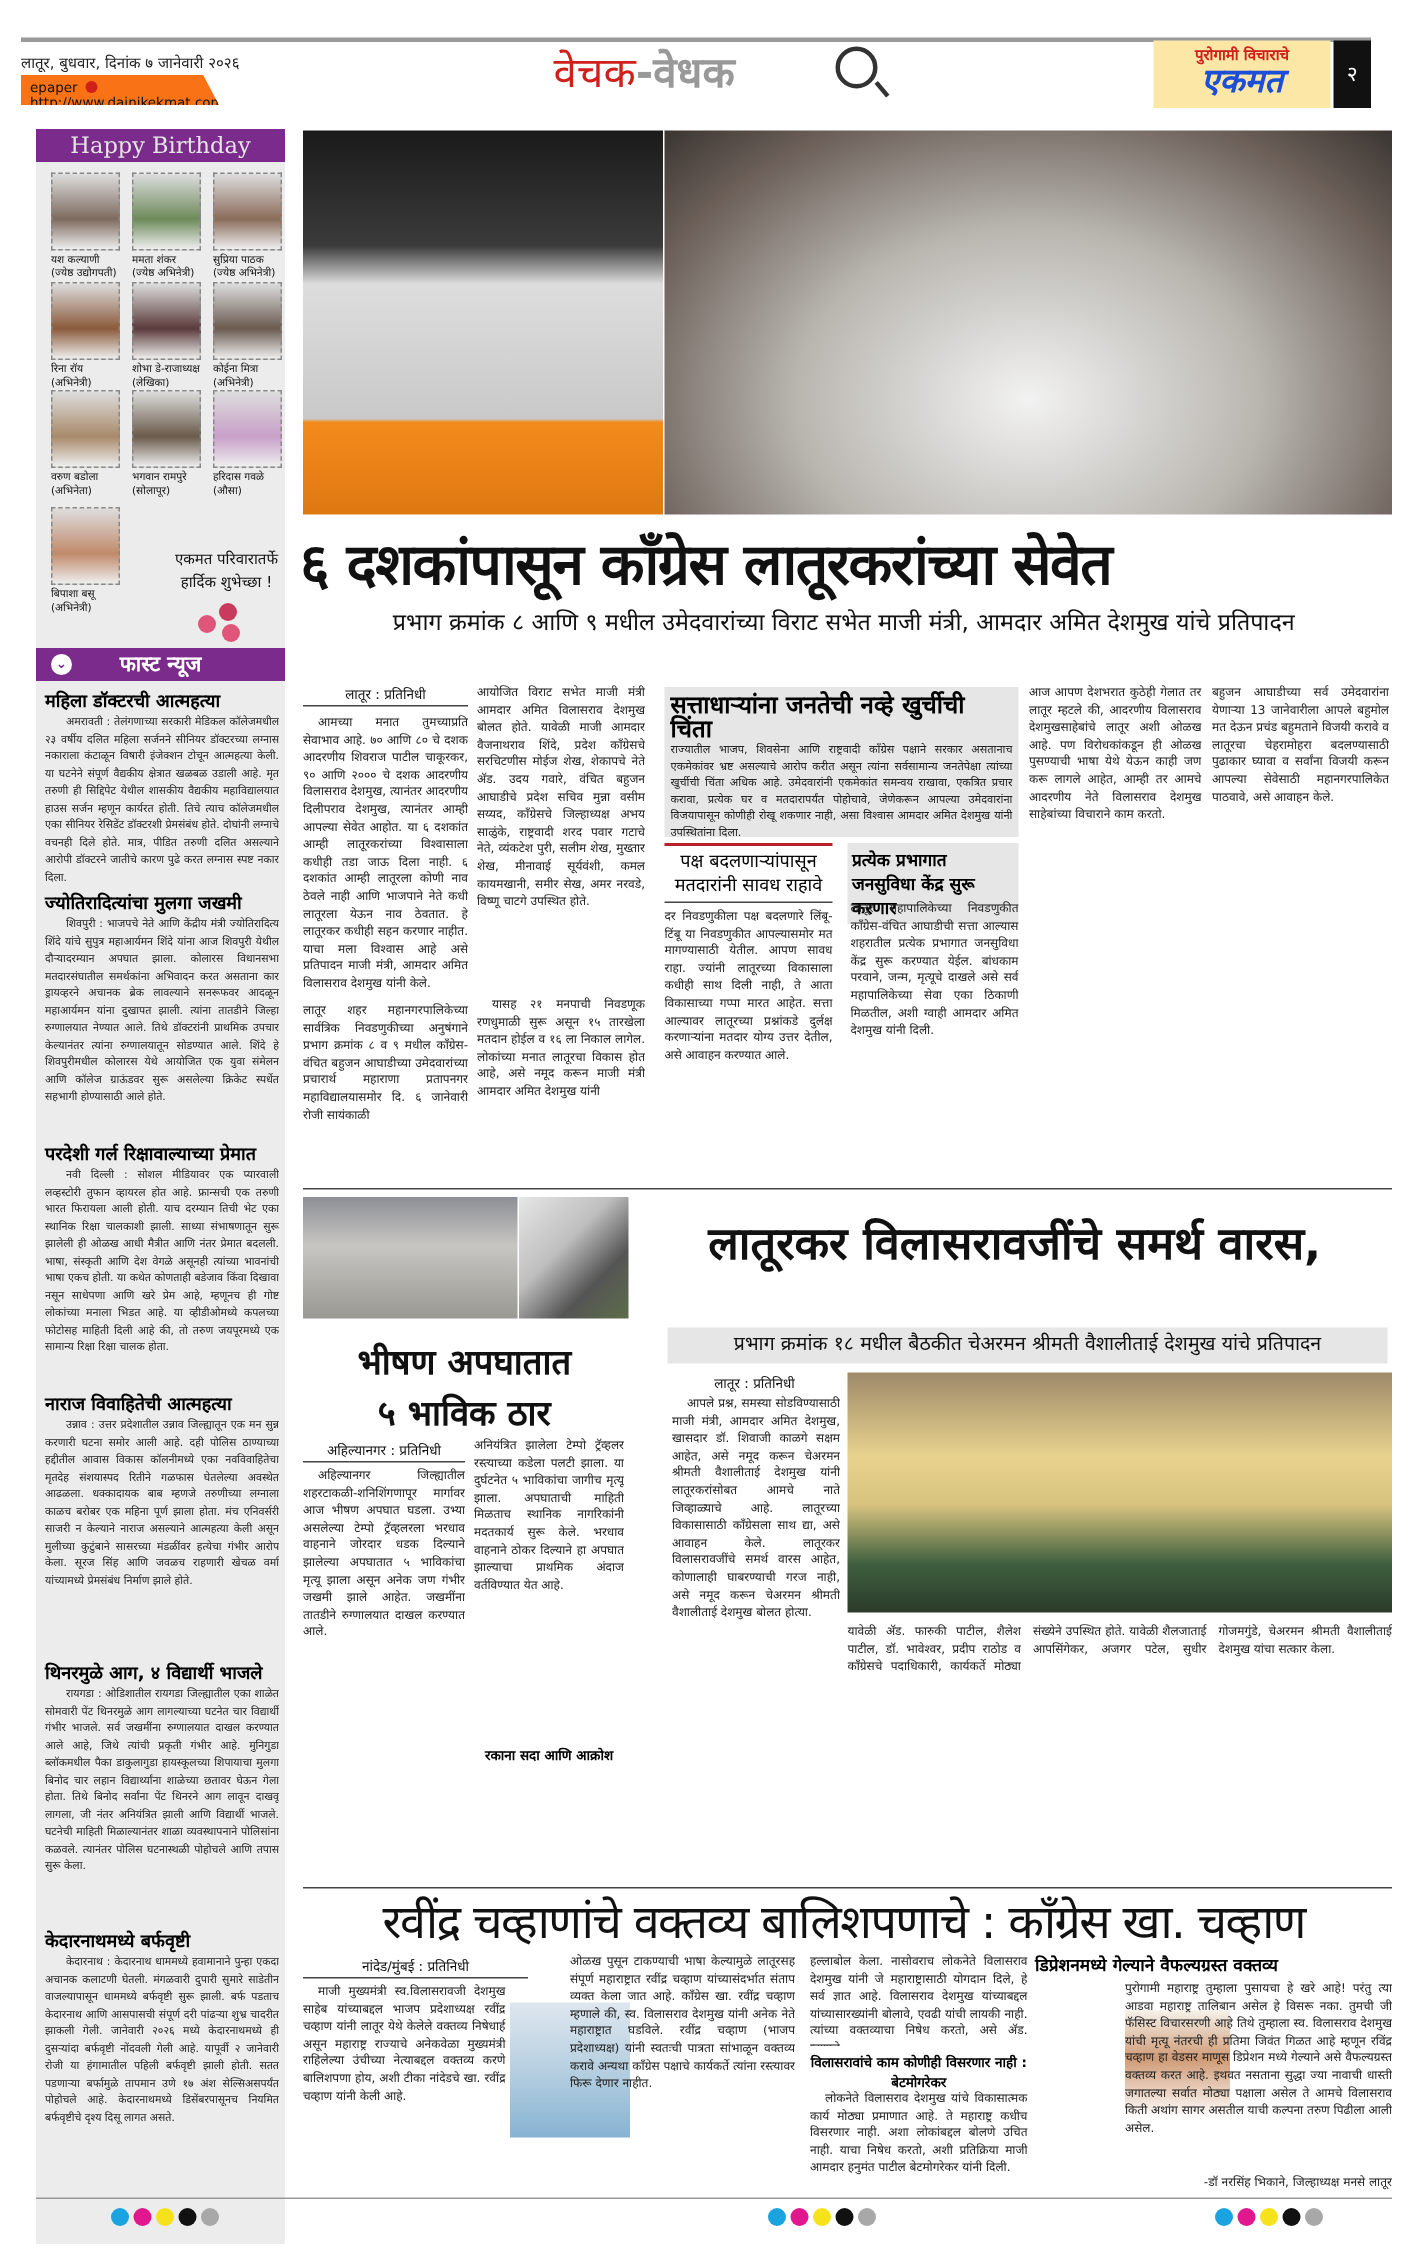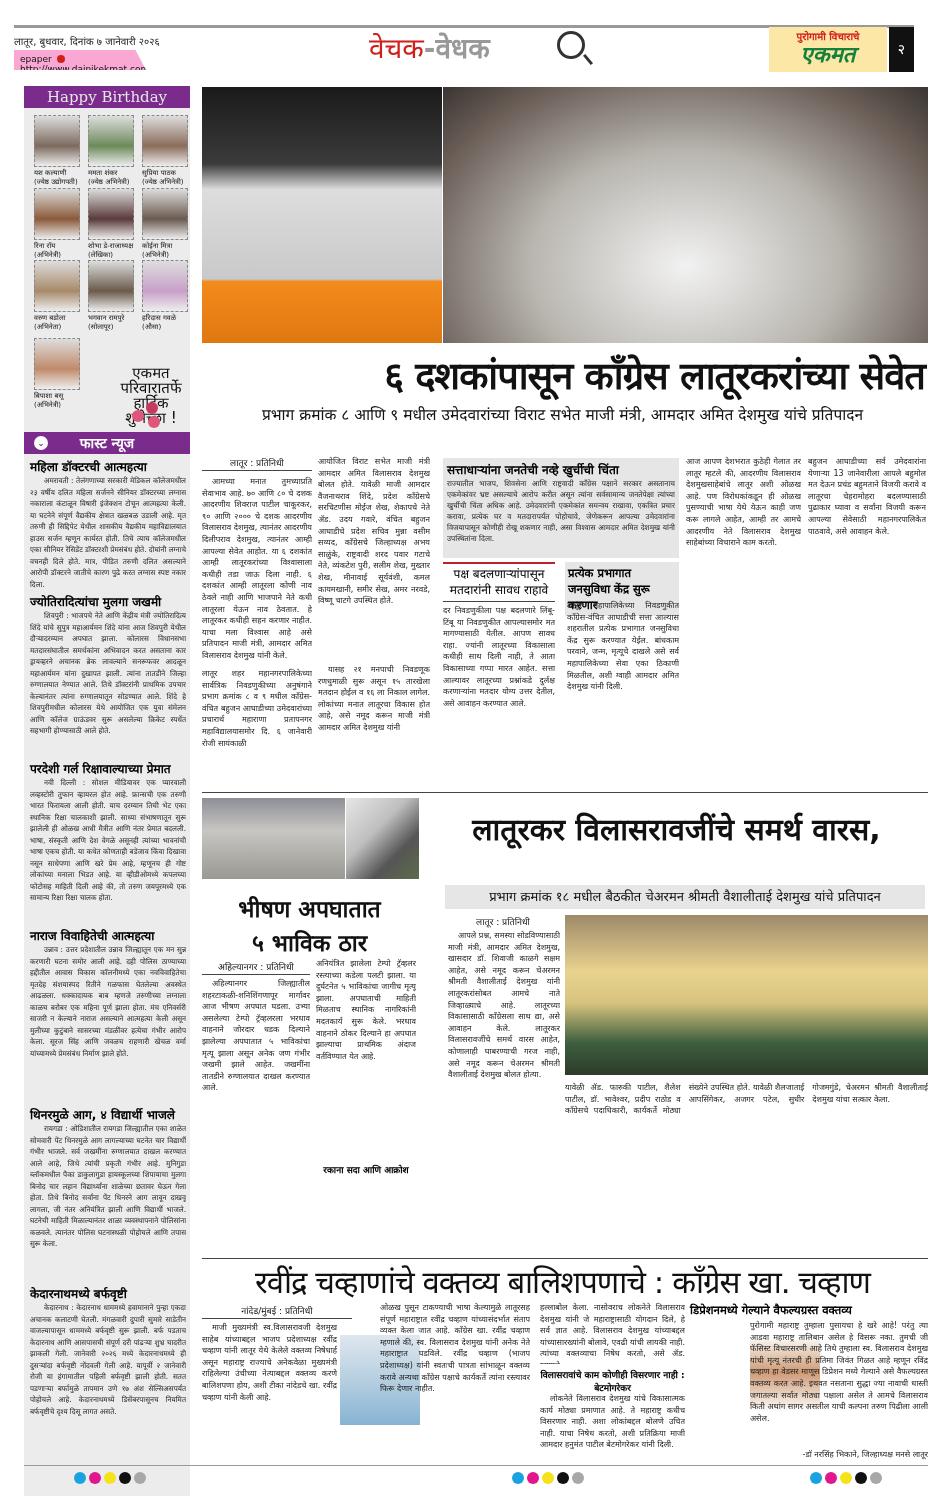--- a/index.html
+++ b/index.html
@@ -3,54 +3,54 @@
 <meta charset="utf-8">
 <style>
 *{box-sizing:border-box;margin:0;padding:0}
 body{width:945px;height:1501px;background:#fff;font-family:"DejaVu Sans","Liberation Sans",sans-serif;color:#111;position:relative;overflow:hidden}
 .abs{position:absolute}
 .txt{font-size:8px;line-height:11.6px;color:#222;text-align:justify;overflow:hidden}
 .hd{font-weight:bold;color:#000;font-family:"DejaVu Sans",sans-serif}
 
 #mast{left:14px;top:25px;width:900px;height:44px;border-top:3px solid #999;background:#fff}
 #mast .date{left:0;top:6px;font-size:10px;color:#222}
-#mast .ep{left:0;top:22px;width:132px;height:20px;background:#f9a8d4;font-size:9px;padding:4px 6px;clip-path:polygon(0 0,92% 0,100% 100%,0 100%)}
+#mast .ep{left:0;top:22px;width:132px;height:20px;background:#f97316;font-size:9px;padding:4px 6px;clip-path:polygon(0 0,92% 0,100% 100%,0 100%)}
 #mast .ep .dot{display:inline-block;width:8px;height:8px;border-radius:50%;background:#d0201c;margin:0 2px;vertical-align:-1px}
 #mast .logo{left:355px;top:0;font-size:28px;font-weight:bold}
 #mast .logo .a{color:#d0201c;font-weight:normal}
 #mast .logo .b{color:#999}
 #mast .mag{left:543px;top:3px;width:28px;height:28px;border:3px solid #333;border-radius:50%}
 #mast .mag:after{content:"";position:absolute;left:22px;top:24px;width:12px;height:3px;background:#333;transform:rotate(50deg)}
 #mast .brand{left:755px;top:-1px;width:118px;height:45px;background:#fde7a6;text-align:center}
 #mast .brand .s{font-size:10px;color:#d0201c;font-weight:bold;display:block;margin-top:2px}
-#mast .brand .n{font-size:22px;color:#15803d;font-weight:bold;font-style:italic;display:block;line-height:24px}
+#mast .brand .n{font-size:22px;color:#1d4ed8;font-weight:bold;font-style:italic;display:block;line-height:24px}
 #mast .pg{left:875px;top:-1px;width:25px;height:45px;background:#111;color:#fff;font-size:14px;text-align:center;padding-top:12px}
 
 #left{left:24px;top:86px;width:166px;height:1410px;background:#ececec}
 .hb{left:24px;top:86px;width:166px;height:22px;background:#7b2b8c;color:#e5e5e5;font-family:"DejaVu Serif",serif;font-size:15px;text-align:center;line-height:22px}
 .bd{position:absolute;width:50px;font-size:7px;line-height:9px;text-align:left;color:#111}
 .bd .ph{width:46px;height:52px;border:1px dashed #888;margin-bottom:2px}
-.wish{left:113px;top:366px;width:76px;font-size:15px;text-align:center;line-height:15px}
+.wish{left:113px;top:366px;width:76px;font-size:10px;text-align:center;line-height:15px}
 .rose{left:130px;top:400px;width:40px;height:30px}
 .rose span{position:absolute;width:12px;height:12px;border-radius:50%;background:#e0557a}
 .fn{left:24px;top:432px;width:166px;height:22px;background:#7b2b8c;color:#fff;font-size:14px;font-weight:bold;text-align:center;line-height:22px}
 .fn .ic{position:absolute;left:10px;top:4px;width:14px;height:14px;border-radius:50%;background:#fff;color:#7b2b8c;font-size:9px;line-height:14px}
 .ln .hd{font-size:12px;line-height:15px;margin-top:2px}
 .ln{left:30px;top:458px;width:156px}
 .ln .txt{font-size:7.2px;line-height:11.5px;text-indent:14px}
 
 .ph1{left:202px;top:87px;width:240px;height:256px;background:linear-gradient(180deg,#1a1a1a 0%,#3b3b3b 30%,#ddd 40%,#c9c9c9 75%,#f28a1c 76%,#e07812 100%)}
 .ph2{left:443px;top:87px;width:485px;height:256px;background:radial-gradient(ellipse at 50% 70%,#f2f2f2 0%,#b9b6b0 45%,#6b5f58 80%,#3a3532 100%)}
 .ph3{left:202px;top:798px;width:143px;height:81px;background:linear-gradient(180deg,#8d8f96 0%,#c8c6c2 40%,#9a9892 100%)}
 .ph4{left:346px;top:798px;width:73px;height:81px;background:linear-gradient(135deg,#e6e6e6 0%,#bfbfbf 40%,#555 70%,#5d6d4a 100%)}
 .ph5{left:565px;top:915px;width:363px;height:160px;background:linear-gradient(180deg,#9e8a6a 0%,#e8d28e 35%,#d7c37e 55%,#3d5e3e 80%,#2c3b2a 100%)}
 .ph6{left:340px;top:1335px;width:80px;height:90px;background:linear-gradient(180deg,#dfe7ef 0%,#b6cfe0 50%,#86b3d3 100%)}
 .ph7{left:750px;top:1340px;width:70px;height:72px;background:linear-gradient(180deg,#f6f3ec 0%,#cf9a75 45%,#fff 100%)}
 
-.h1{left:200px;top:350px;width:725px;font-size:38px;line-height:52px;text-align:right;font-weight:bold;letter-spacing:-1px}
+.h1{left:200px;top:350px;width:725px;font-size:38px;line-height:52px;text-align:left;font-weight:bold;letter-spacing:-1px}
 .sub1{left:200px;top:402px;width:725px;height:26px;font-size:15.5px;text-align:center;line-height:26px;color:#111}
 .by{font-size:9px;text-align:center;color:#111}
 .box{background:#e6e6e6}
 .rule{height:2px;background:#b9222c}
 .h2{left:424px;top:810px;width:505px;font-size:30px;line-height:40px;text-align:center;font-weight:bold}
 .sub2{left:445px;top:885px;width:480px;height:24px;background:#e6e6e6;font-size:13px;line-height:24px;text-align:center}
 .h3{left:202px;top:892px;width:215px;font-size:23px;line-height:34px;text-align:center;font-weight:bold}
 .h4{left:200px;top:1262px;width:725px;font-size:31px;line-height:40px;text-align:center;font-weight:normal;letter-spacing:-1px}
 .hr{height:1px;background:#444}
 .dots{position:absolute;display:flex;gap:3px}
@@ -182,21 +182,21 @@
 <div class="abs sub1">प्रभाग क्रमांक ८ आणि ९ मधील उमेदवारांच्या विराट सभेत माजी मंत्री, आमदार अमित देशमुख यांचे प्रतिपादन</div>
 
 <div class="abs by" style="left:202px;top:456px;width:110px">लातूर : प्रतिनिधी</div>
 <div class="abs hr" style="left:202px;top:470px;width:110px"></div>
 <div class="abs txt" style="left:202px;top:476px;width:110px;height:190px;text-indent:10px">आमच्या मनात तुमच्याप्रति सेवाभाव आहे. ७० आणि ८० चे दशक आदरणीय शिवराज पाटील चाकूरकर, ९० आणि २००० चे दशक आदरणीय विलासराव देशमुख, त्यानंतर आदरणीय दिलीपराव देशमुख, त्यानंतर आम्ही आपल्या सेवेत आहोत. या ६ दशकांत आम्ही लातूरकरांच्या विश्वासाला कधीही तडा जाऊ दिला नाही. ६ दशकांत आम्ही लातूरला कोणी नाव ठेवले नाही आणि भाजपाने नेते कधी लातूरला येऊन नाव ठेवतात. हे लातूरकर कधीही सहन करणार नाहीत. याचा मला विश्वास आहे असे प्रतिपादन माजी मंत्री, आमदार अमित विलासराव देशमुख यांनी केले.</div>
 <div class="abs txt" style="left:202px;top:668px;width:110px;height:112px">लातूर शहर महानगरपालिकेच्या सार्वत्रिक निवडणुकीच्या अनुषंगाने प्रभाग क्रमांक ८ व ९ मधील काँग्रेस-वंचित बहुजन आघाडीच्या उमेदवारांच्या प्रचारार्थ महाराणा प्रतापनगर महाविद्यालयासमोर दि. ६ जानेवारी रोजी सायंकाळी</div>
 <div class="abs txt" style="left:318px;top:456px;width:112px;height:205px">आयोजित विराट सभेत माजी मंत्री आमदार अमित विलासराव देशमुख बोलत होते. यावेळी माजी आमदार वैजनाथराव शिंदे, प्रदेश काँग्रेसचे सरचिटणीस मोईज शेख, शेकापचे नेते ॲड. उदय गवारे, वंचित बहुजन आघाडीचे प्रदेश सचिव मुन्ना वसीम सय्यद, काँग्रेसचे जिल्हाध्यक्ष अभय साळुंके, राष्ट्रवादी शरद पवार गटाचे नेते, व्यंकटेश पुरी, सलीम शेख, मुख्तार शेख, मीनावाई सूर्यवंशी, कमल कायमखानी, समीर सेख, अमर नरवडे, विष्णू चाटगे उपस्थित होते.</div>
 <div class="abs txt" style="left:318px;top:664px;width:112px;height:116px;text-indent:10px">यासह २१ मनपाची निवडणूक रणधुमाळी सुरू असून १५ तारखेला मतदान होईल व १६ ला निकाल लागेल. लोकांच्या मनात लातूरचा विकास होत आहे, असे नमूद करून माजी मंत्री आमदार अमित देशमुख यांनी</div>
 
 <div class="abs box" style="left:443px;top:458px;width:236px;height:100px;padding:4px">
-  <div class="hd" style="font-size:12px;line-height:16px">सत्ताधाऱ्यांना जनतेची नव्हे खुर्चीची चिंता</div>
+  <div class="hd" style="font-size:16px;line-height:16px">सत्ताधाऱ्यांना जनतेची नव्हे खुर्चीची चिंता</div>
   <div class="txt" style="font-size:7.4px;line-height:11px;height:72px">राज्यातील भाजप, शिवसेना आणि राष्ट्रवादी काँग्रेस पक्षाने सरकार असतानाच एकमेकांवर भ्रष्ट असल्याचे आरोप करीत असून त्यांना सर्वसामान्य जनतेपेक्षा त्यांच्या खुर्चीची चिंता अधिक आहे. उमेदवारांनी एकमेकांत समन्वय राखावा, एकत्रित प्रचार करावा, प्रत्येक घर व मतदारापर्यंत पोहोचावे, जेणेकरून आपल्या उमेदवारांना विजयापासून कोणीही रोखू शकणार नाही, असा विश्वास आमदार अमित देशमुख यांनी उपस्थितांना दिला.</div>
 </div>
 
 <div class="abs rule" style="left:443px;top:562px;width:112px"></div>
 <div class="abs" style="left:443px;top:566px;width:112px">
   <div class="hd" style="font-size:12px;line-height:16px;text-align:center;font-weight:normal">पक्ष बदलणाऱ्यांपासून मतदारांनी सावध राहावे</div>
   <div class="hr" style="margin:3px 0"></div>
   <div class="txt" style="height:168px">दर निवडणुकीला पक्ष बदलणारे लिंबू-टिंबू या निवडणुकीत आपल्यासमोर मत मागण्यासाठी येतील. आपण सावध राहा. ज्यांनी लातूरच्या विकासाला कधीही साथ दिली नाही, ते आता विकासाच्या गप्पा मारत आहेत. सत्ता आल्यावर लातूरच्या प्रश्नांकडे दुर्लक्ष करणाऱ्यांना मतदार योग्य उत्तर देतील, असे आवाहन करण्यात आले.</div>
 </div>
 <div class="abs box" style="left:565px;top:562px;width:114px;padding:3px">

